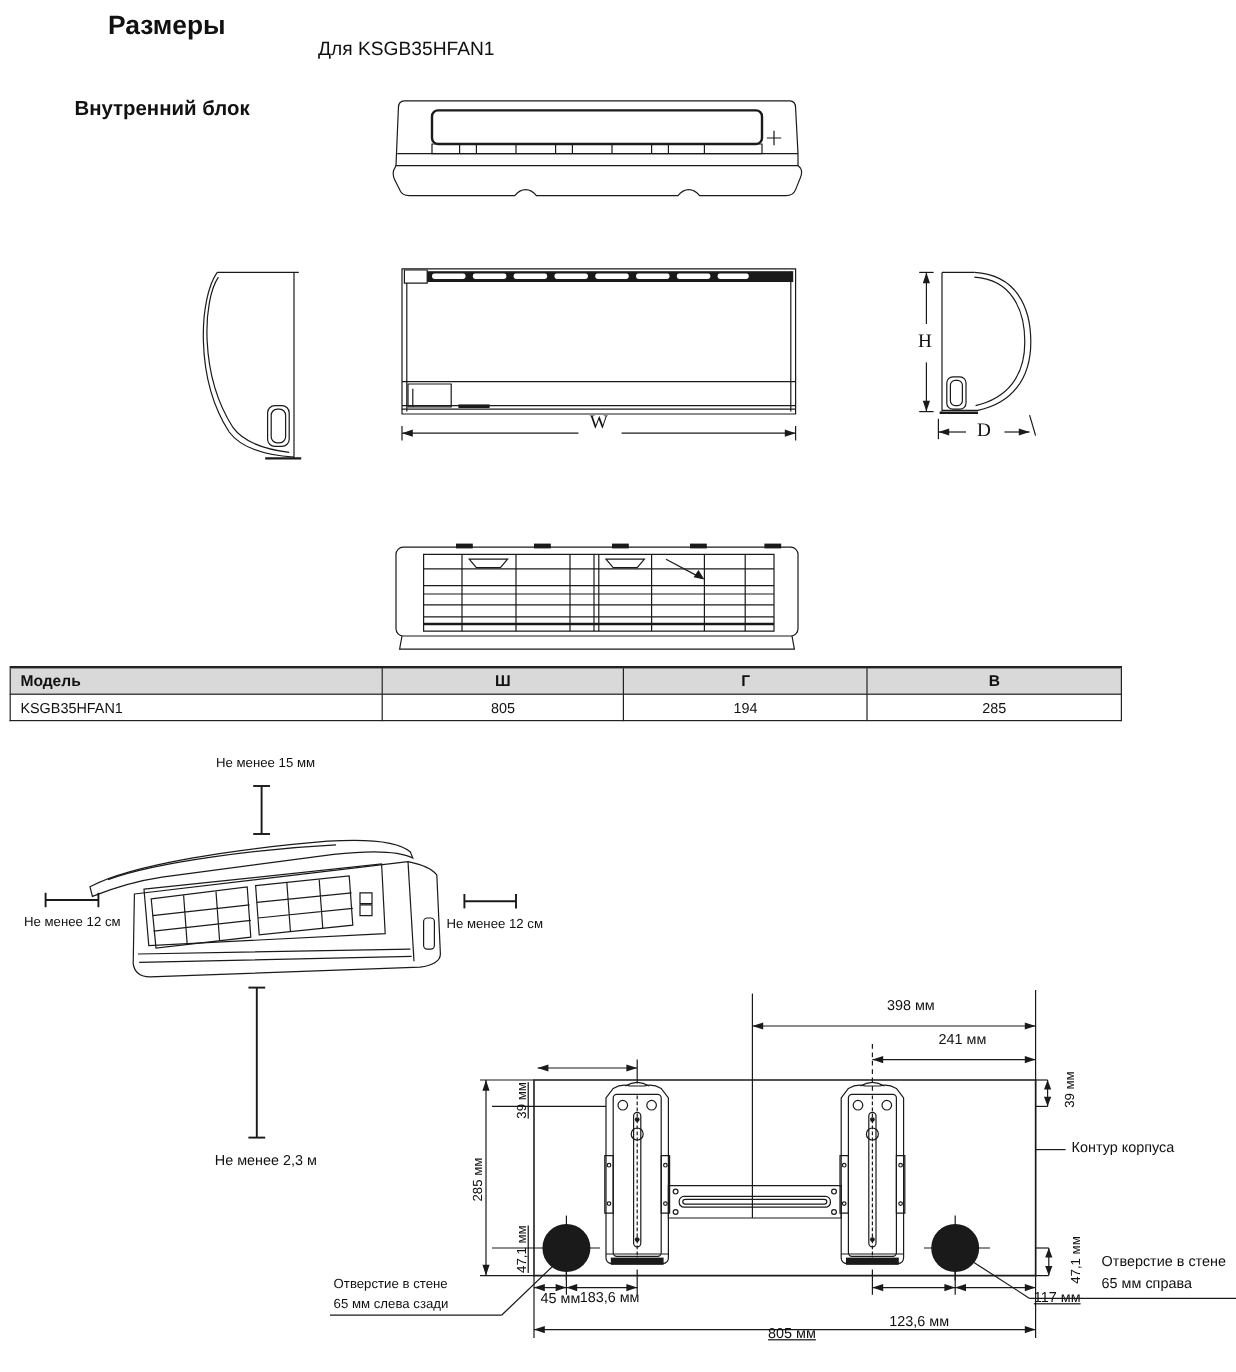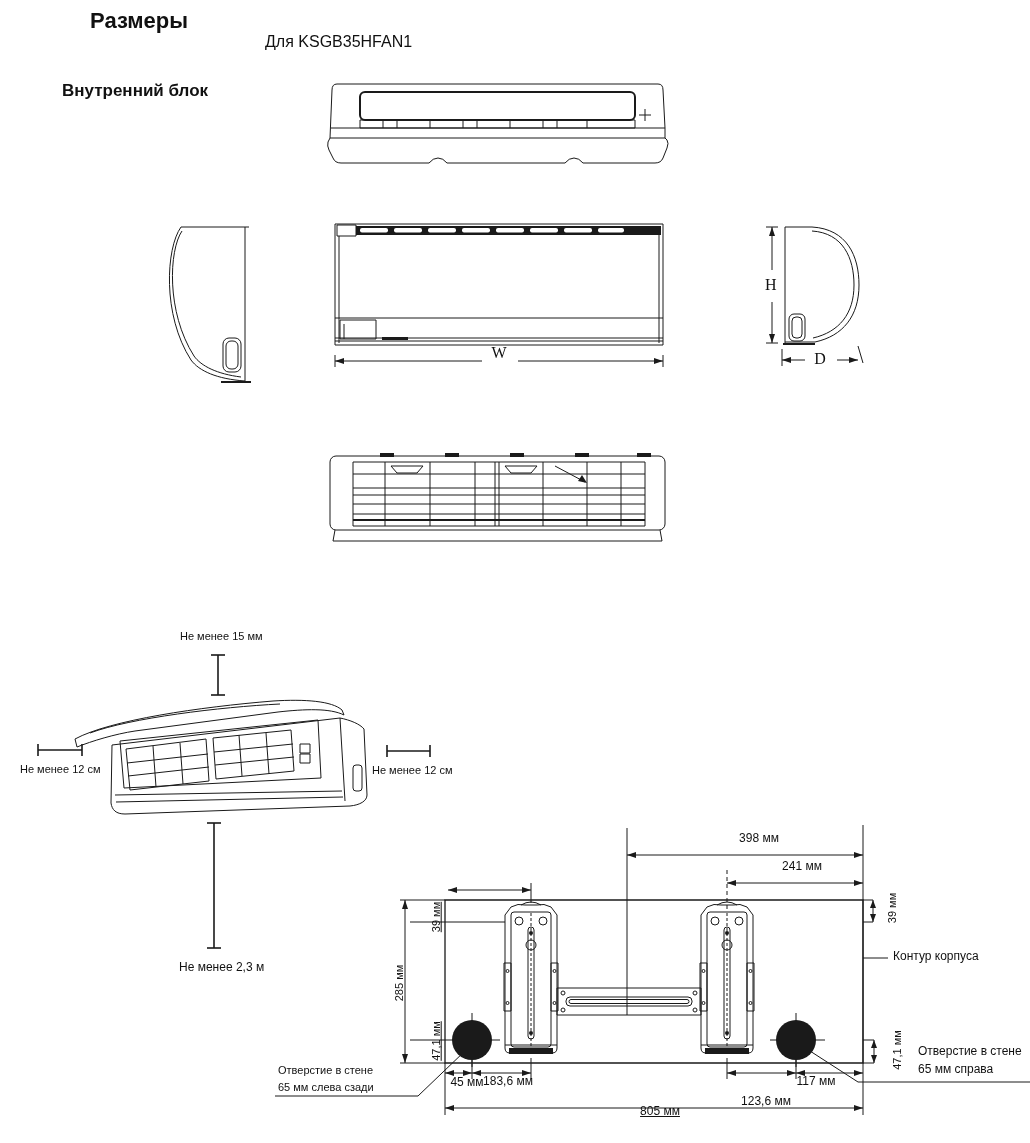--- a/index.html
+++ b/index.html
@@ -150,20 +150,32 @@
   </svg>
 
   <table class="dims">
     <colgroup>
         <col style="width:310px">
         <col style="width:202px">
         <col style="width:203px">
         <col style="width:212px">
       </colgroup>
     <tbody>
+        <tr>
+      <th>Модель</th>
+      <th>Ш</th>
+      <th>Г</th>
+      <th>В</th>
+    </tr>
+    <tr>
+      <td>KSGB35HFAN1</td>
+      <td>805</td>
+      <td>194</td>
+      <td>285</td>
+    </tr>
   </tbody>
     </table>
 
   <svg class="abs" style="left:20px;top:615px;" width="440" height="395" viewBox="0 0 440 395">
     <defs>
       <pattern id="mesh" width="5" height="5" patternUnits="userSpaceOnUse" patternTransform="rotate(40)">
         <rect width="5" height="5" fill="#fff"></rect>
         <path d="M0,0 H5 M0,0 V5" stroke="#8a8a8a" stroke-width="0.7"></path>
       </pattern>
     </defs>
@@ -320,21 +332,21 @@
   <div class="lbl ctr" style="left:759px;top:832px;">398 мм</div>
   <div class="lbl ctr" style="left:802px;top:860px;">241 мм</div>
   <div class="lbl rot ul" style="left:436px;top:917px;">39 мм</div>
   <div class="lbl rot" style="left:892px;top:908px;">39 мм</div>
   <div class="lbl rot" style="left:399px;top:983px;">285 мм</div>
   <div class="lbl rot ul" style="left:436px;top:1041px;">47,1 мм</div>
   <div class="lbl rot" style="left:897px;top:1050px;">47,1 мм</div>
   <div class="lbl ctr" style="left:467px;top:1076px;">45 мм</div>
   <div class="lbl ctr" style="left:508px;top:1075px;">183,6 мм</div>
   <div class="lbl ctr" style="left:766px;top:1075px;margin-top:20px;">123,6 мм</div>
-  <div class="lbl ctr" style="left:816px;top:1075px;">117 мм</div>
+  <div class="lbl ctr" style="left:881px;top:1075px;text-decoration:underline;">117 мм</div>
   <div class="lbl ctr" style="left:660px;top:1105px;text-decoration:underline;">805 мм</div>
   <div class="lbl" style="left:893px;top:950px;">Контур корпуса</div>
   <div class="lbl" style="left:918px;top:1042px;line-height:18px;">
     <div>Отверстие в стене</div>
     <div>65 мм справа</div>
   </div>
   <div class="lbl small" style="left:278px;top:1062px;line-height:17px;">
     <div>Отверстие в стене</div>
     <div>65 мм слева сзади</div>
   </div>

